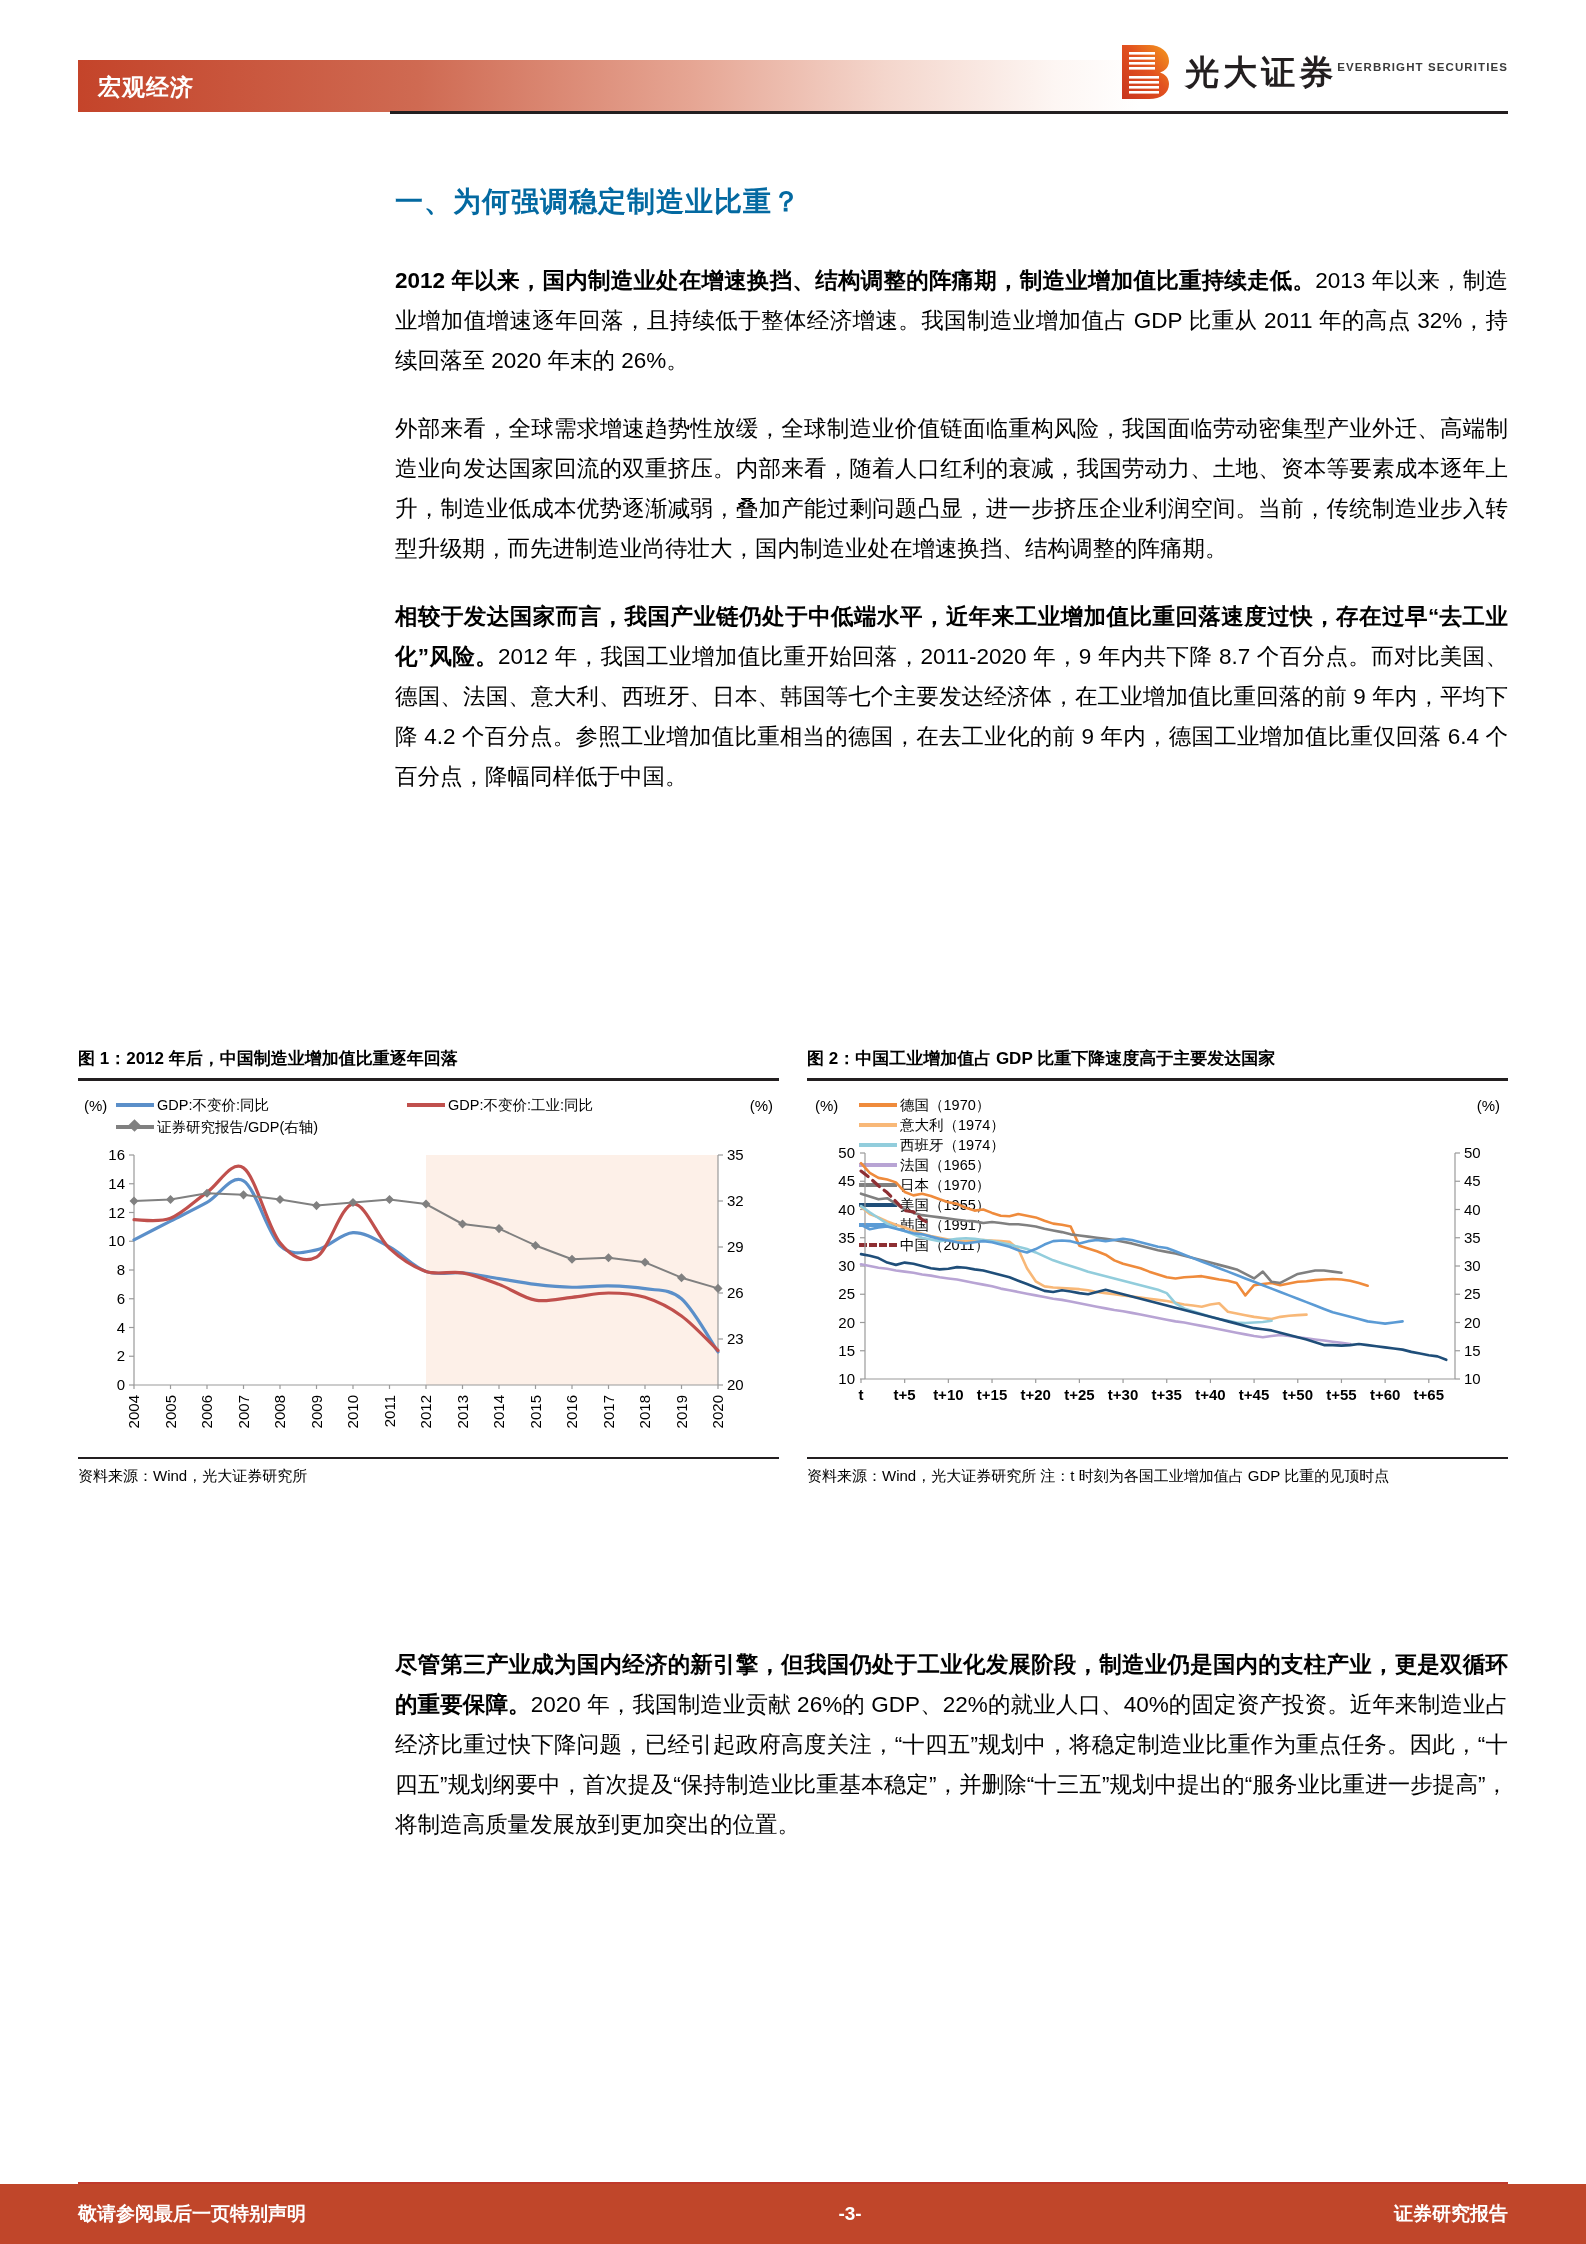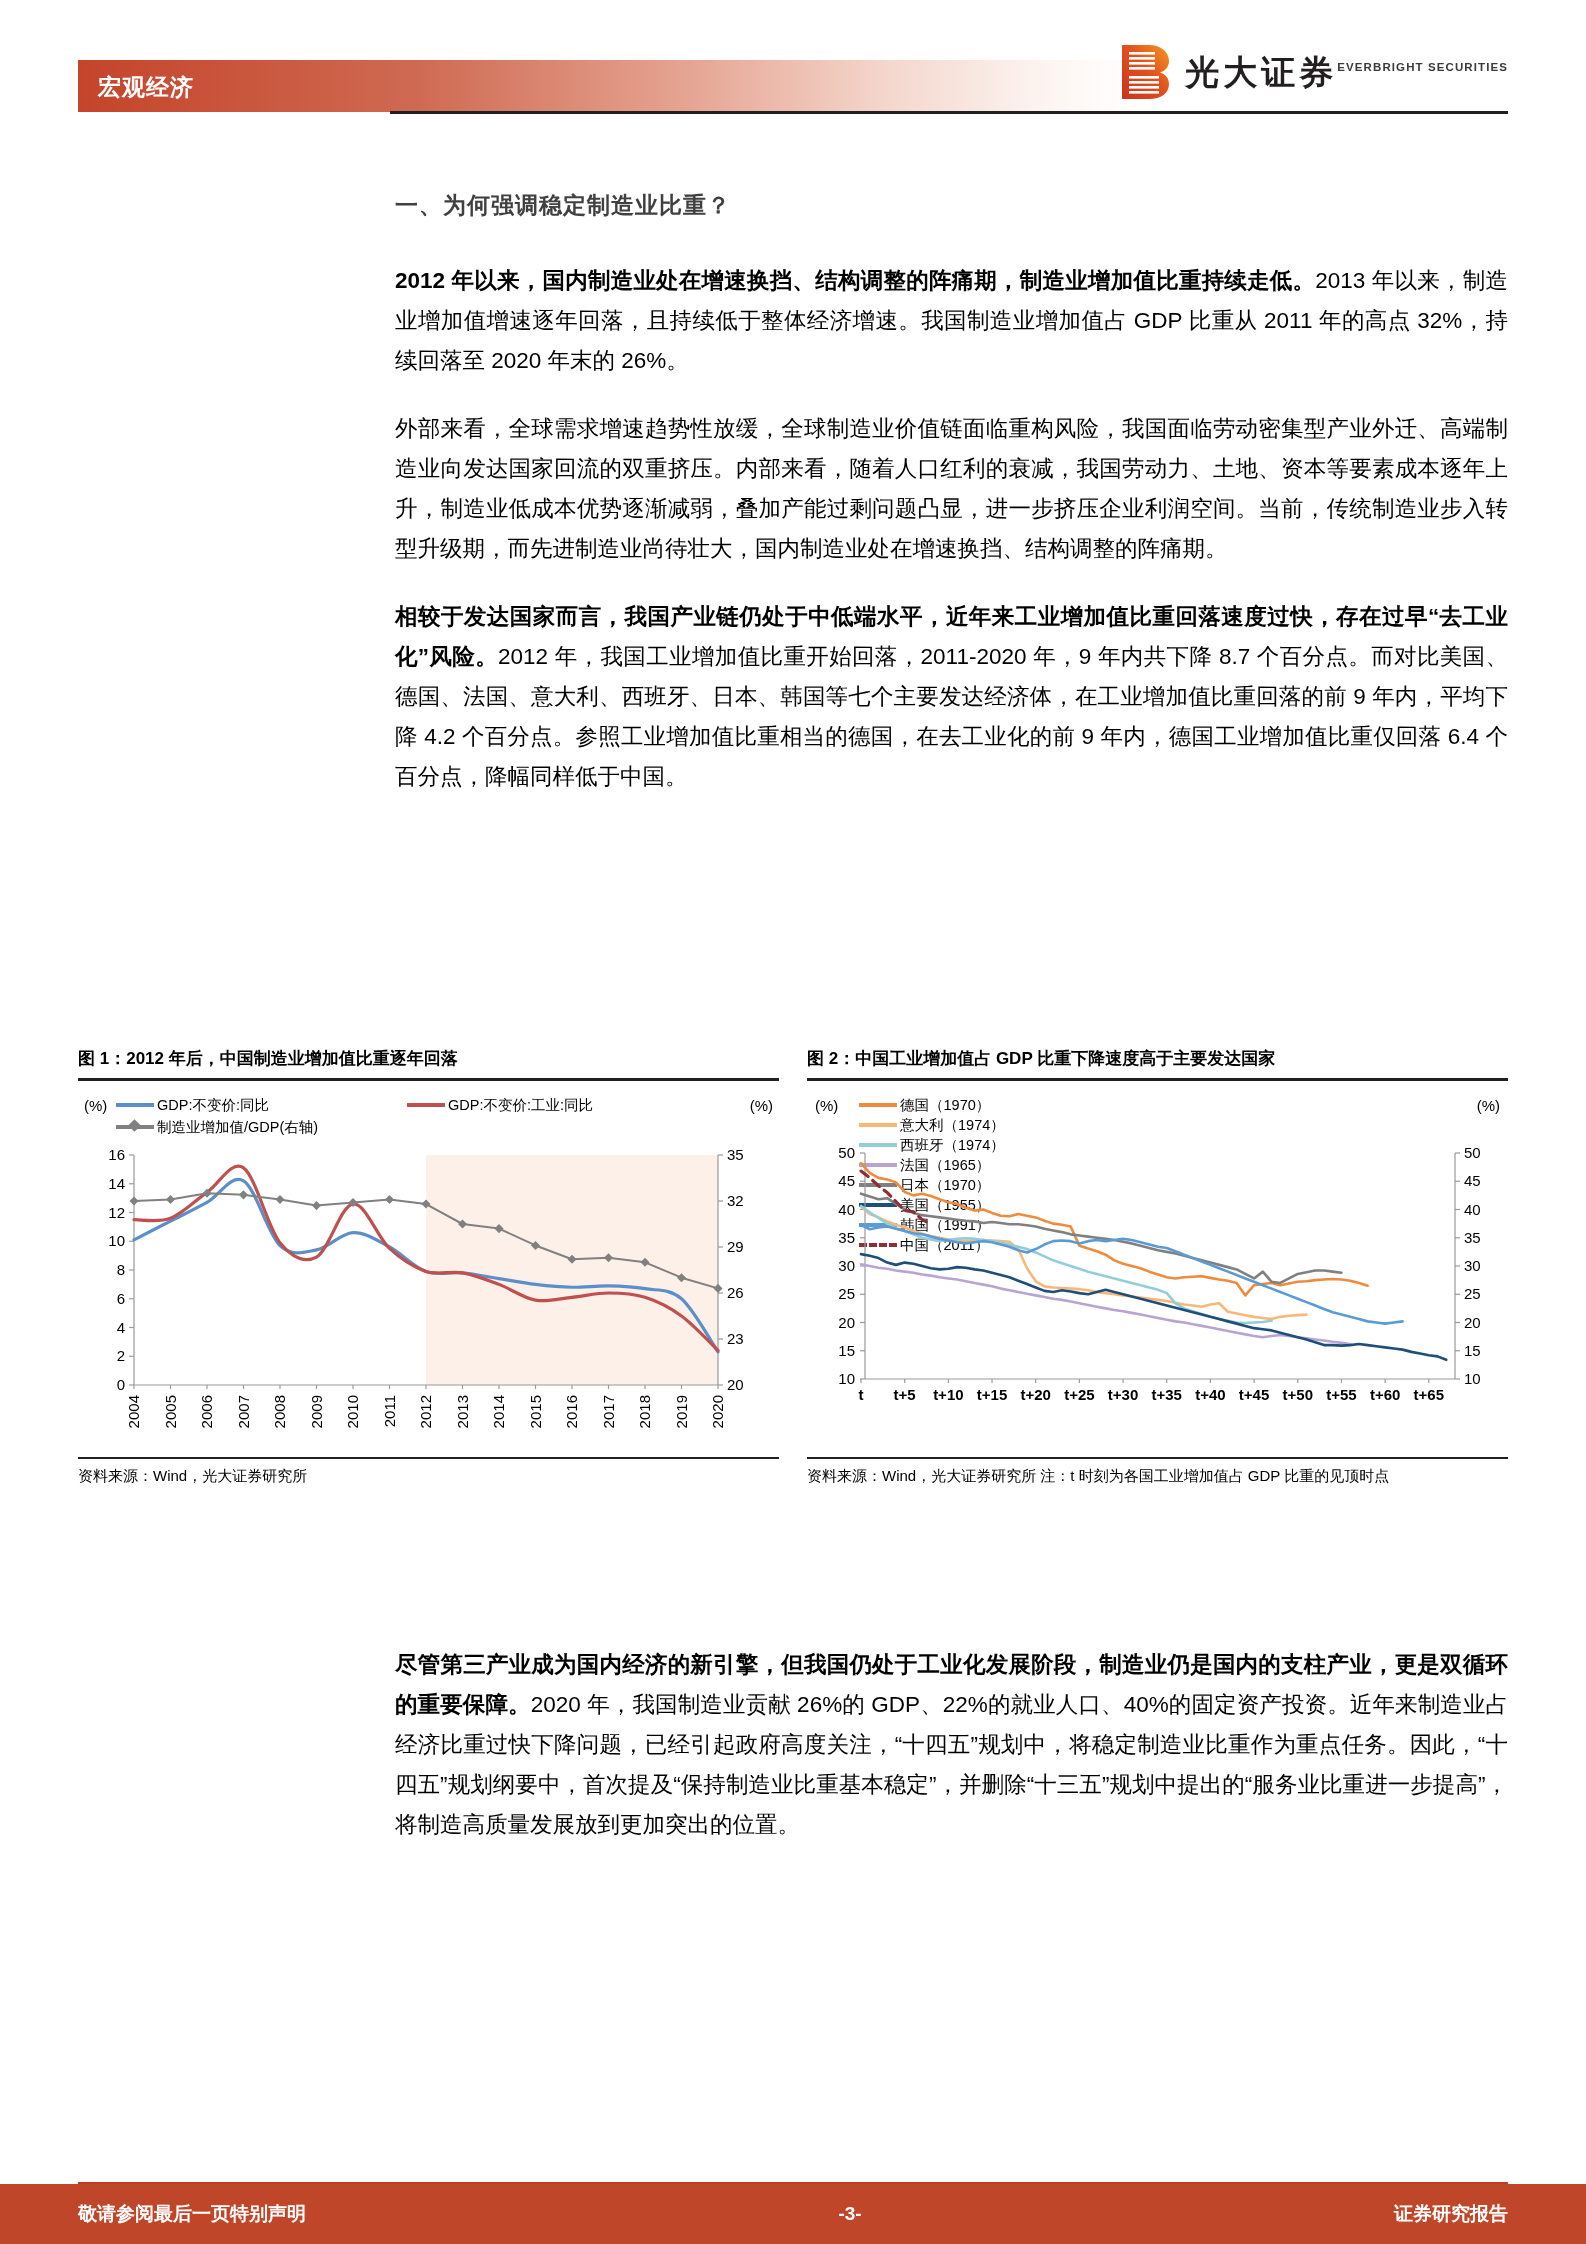--- a/index.html
+++ b/index.html
@@ -24,21 +24,21 @@
   .hdr-rule{position:absolute;left:390px;top:111px;width:1118px;height:3px;background:#231f20;}
   .logo{position:absolute;right:78px;top:41px;height:62px;display:flex;align-items:center;gap:14px;}
   .logo-mark{width:52px;height:58px;position:relative;}
   .logo-txt{display:flex;flex-direction:row;justify-content:center;}
   .logo-cn{font-size:34px;font-weight:bold;letter-spacing:4px;color:#231f20;line-height:1;}
   .logo-en{font-size:11.5px;font-weight:bold;letter-spacing:1.1px;color:#3a3a3a;margin-top:6px;}
 
   
   .content{position:absolute;left:395px;top:175px;width:1113px;}
   h2.sec{
-    font-size:23px;font-weight:bold;color:#404040;margin:15px 0 40px 0;letter-spacing:1px;
+    font-size:28px;font-weight:bold;color:#0369a1;margin:8px 0 40px 0;letter-spacing:1px;
   }
   p.body{
     font-size:22.5px;line-height:40px;margin:0 0 28px 0;text-align:justify;
     text-justify:inter-ideograph;
   }
   p.body b{font-weight:bold;}
 
   
   .figs{position:absolute;left:78px;top:1048px;width:1430px;display:flex;gap:28px;}
   .fig{width:701px;}
@@ -127,21 +127,21 @@
         <div class="lg">
           <span class="sw" style="background:#5b8fc9"></span>
           <span>GDP:不变价:同比</span>
         </div>
         <div class="lg" style="margin-left:120px;margin-right:0;">
           <span class="sw" style="background:#c0504d"></span>
           <span>GDP:不变价:工业:同比</span>
         </div>
         <div class="lg" style="width:100%;margin-top:2px;">
           <span class="swm" style="background:#808080"></span>
-          <span>制造业增加值/GDP(右轴)</span>
+          <span>证券研究报告/GDP(右轴)</span>
         </div>
       </div>
       <div class="unitL" style="left:6px;top:12px;">(%)</div>
       <div class="unitR" style="right:6px;top:12px;">(%)</div>
 
       <svg id="svg1" width="701" height="300" viewBox="0 0 701 300" style="position:absolute;left:0;top:62px;">
           <rect x="348" y="8" width="292" height="230" fill="#fdf0e8"></rect>
           <path d="M56,8 L56,238 L640,238" stroke="#9a9a9a" stroke-width="1.2" fill="none"></path>
           <path d="M640,8 L640,238" stroke="#9a9a9a" stroke-width="1.2" fill="none"></path>
           <path d="M51,238 L56,238" stroke="#9a9a9a" stroke-width="1.2"></path>

